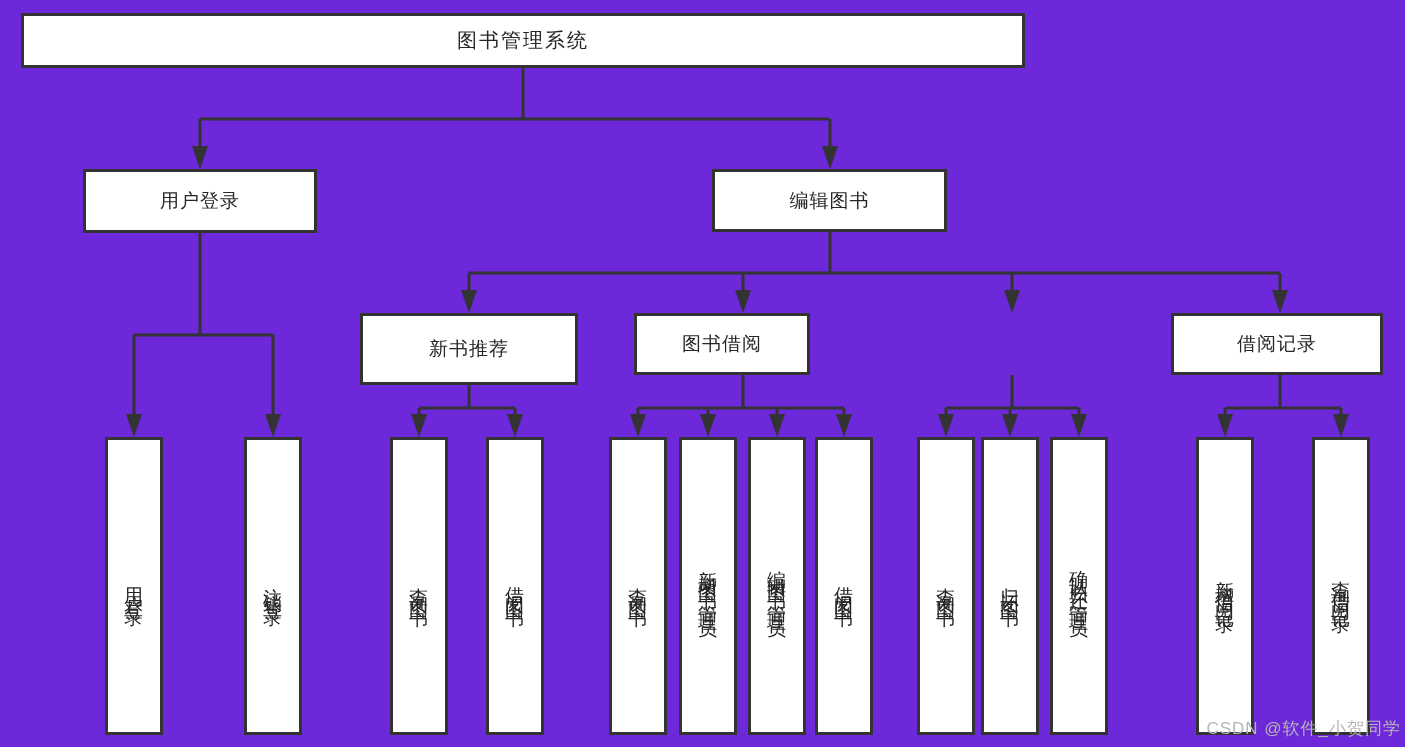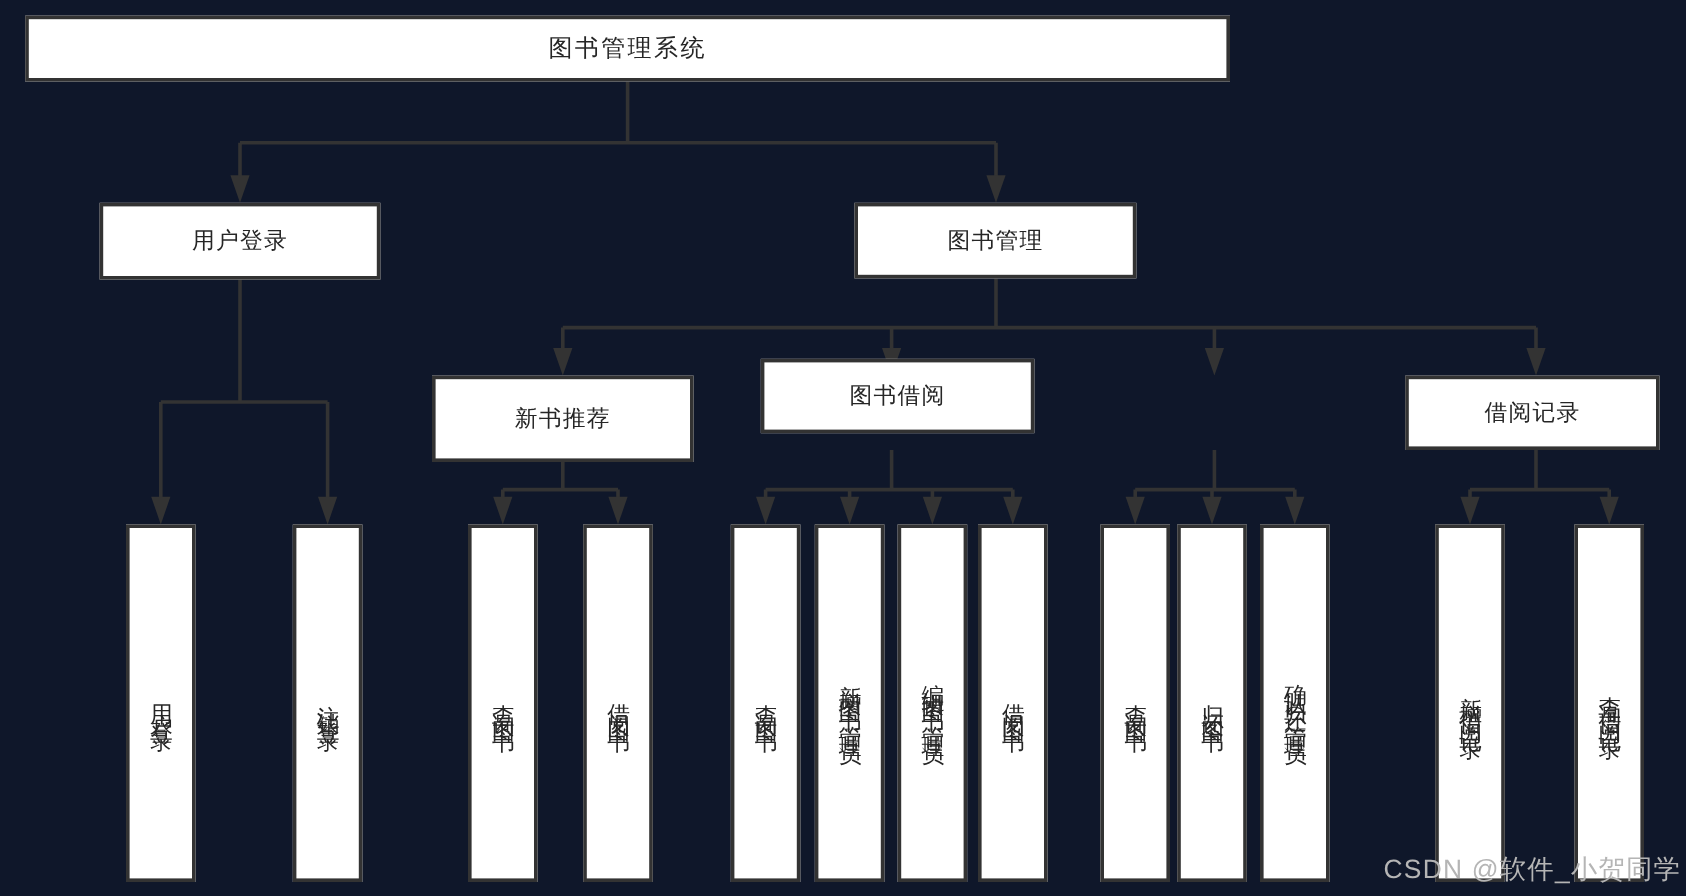--- a/index.html
+++ b/index.html
@@ -1,19 +1,19 @@
 <!DOCTYPE html>
 <html><head>
 <meta charset="utf-8">
 <style>
   html,body{margin:0;padding:0;background:#ffffff;}
   #canvas{
     position:relative;
     width:1405px;height:747px;
-    background:#0f172a;
+    background:#6d28d9;
     font-family:"Liberation Sans","DejaVu Sans",sans-serif;
     overflow:hidden;
   }
   #wires{position:absolute;left:0;top:0;z-index:0;}
   .box{
     position:absolute;
     box-sizing:border-box;
     border:3px solid #333333;
     background:#ffffff;
     display:flex;align-items:center;justify-content:center;
@@ -25,21 +25,21 @@
   .v-label{
     writing-mode:vertical-rl;
     font-size:19px;
     letter-spacing:7px;
     line-height:1;
     white-space:nowrap;
   }
   #watermark{
     position:absolute;
     right:4px;bottom:7px;
-    font-size:22px;
+    font-size:17px;
     color:#b5b5b5;
     letter-spacing:1px;
     z-index:2;
     white-space:nowrap;
   }
 </style>
 </head>
 <body>
 
 <div id="canvas">
@@ -88,27 +88,27 @@
   </svg>
 
   <div class="box" style="left:21px;top:13px;width:1004px;height:55px">
     <span class="h-label root-label">图书管理系统</span>
   </div>
 
   <div class="box" style="left:83px;top:169px;width:234px;height:64px">
     <span class="h-label">用户登录</span>
   </div>
   <div class="box" style="left:712px;top:169px;width:235px;height:63px">
-    <span class="h-label">图书管理</span>
+    <span class="h-label">编辑图书</span>
   </div>
 
   <div class="box" style="left:360px;top:313px;width:218px;height:72px">
     <span class="h-label">新书推荐</span>
   </div>
-  <div class="box" style="left:634px;top:299px;width:228px;height:62px">
+  <div class="box" style="left:634px;top:313px;width:176px;height:62px">
     <span class="h-label">图书借阅</span>
   </div>
   <div class="box" style="left:1171px;top:313px;width:212px;height:62px">
     <span class="h-label">借阅记录</span>
   </div>
 
   <div class="box" style="left:105px;top:437px;width:58px;height:298px">
     <span class="v-label">用户登录</span>
   </div>
   <div class="box" style="left:244px;top:437px;width:58px;height:298px">

